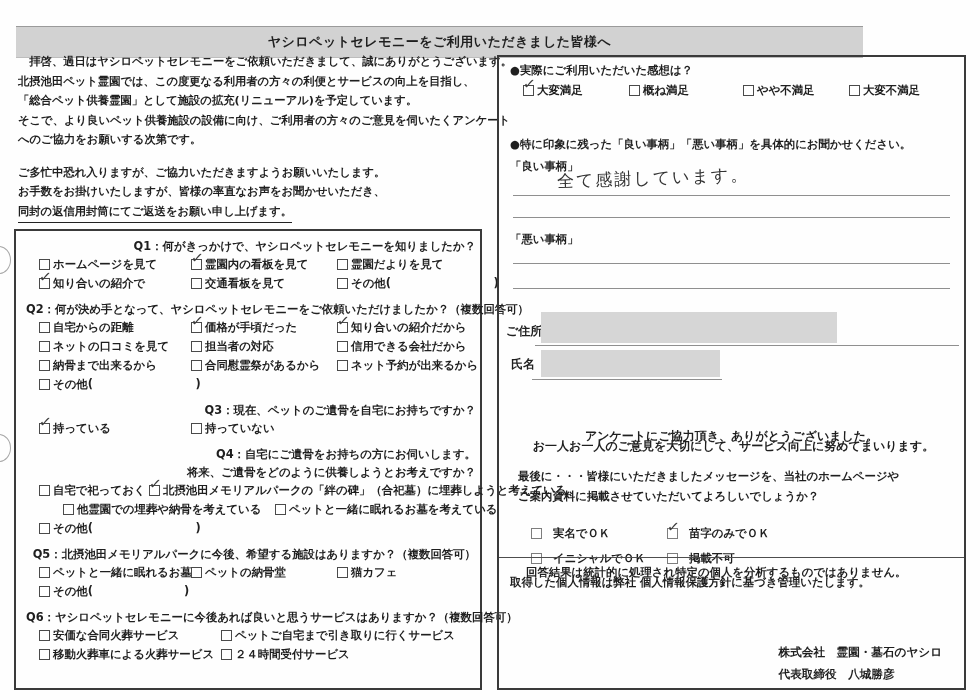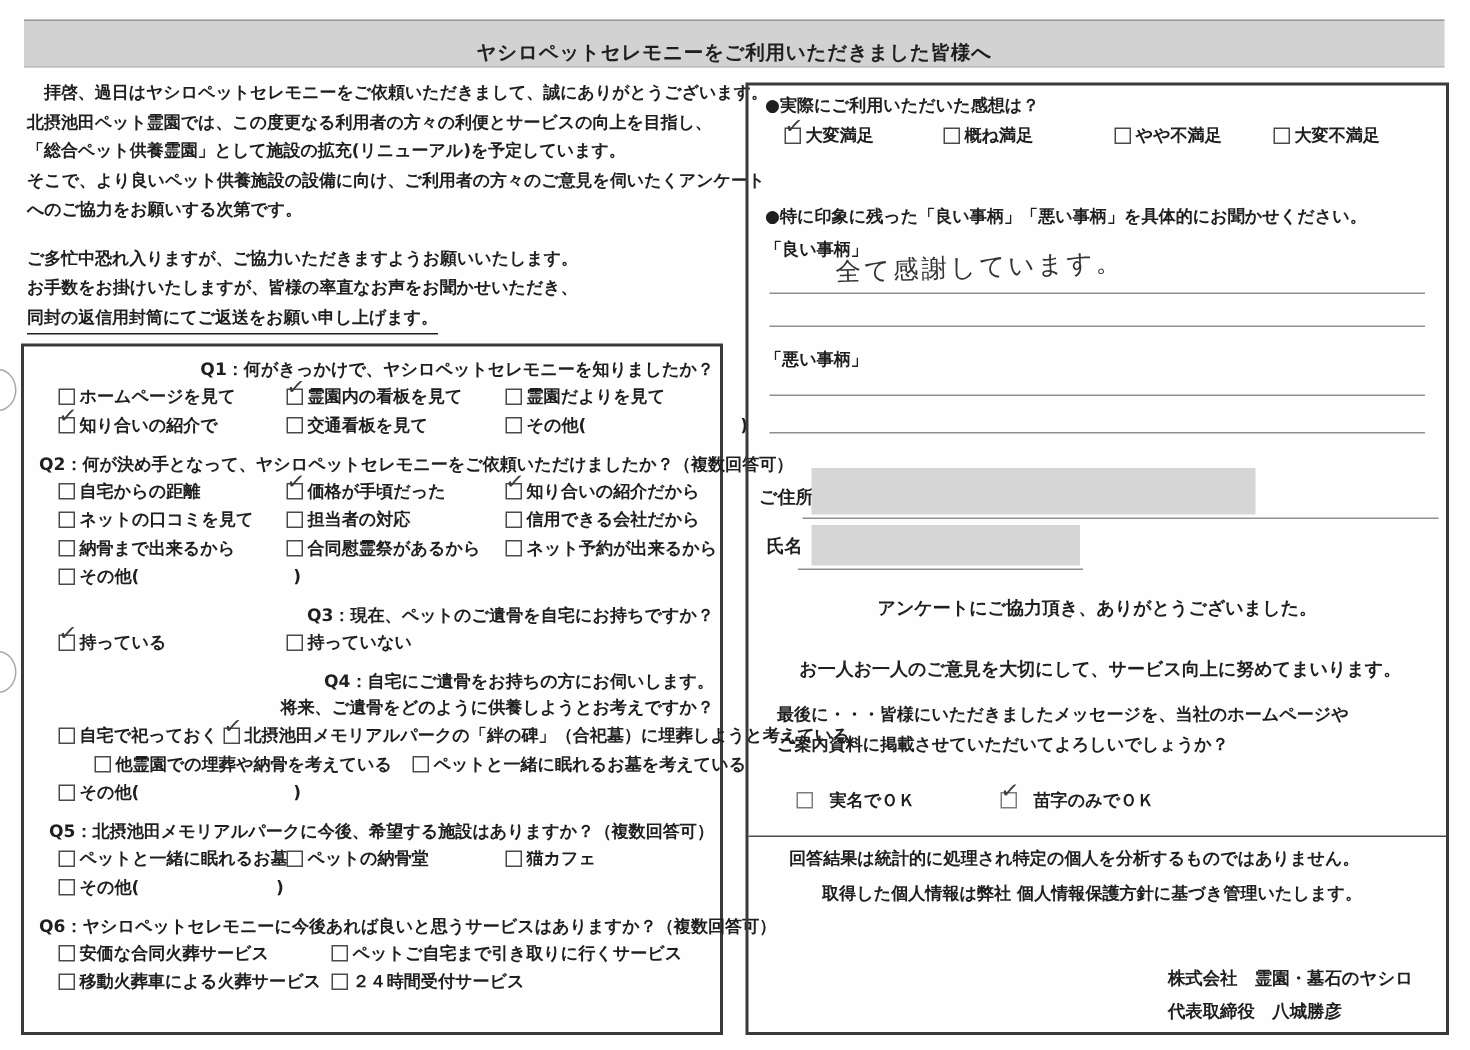--- a/index.html
+++ b/index.html
@@ -1,22 +1,22 @@
 <!DOCTYPE html>
 <html><head>
 <meta charset="utf-8">
 <style>
   html,body{margin:0;padding:0;background:#e9e9e9;}
   #page{position:relative;width:980px;height:700px;background:#fefefe;overflow:hidden;
         font-family:"DejaVu Sans","Liberation Sans",sans-serif;color:#1f1f1f;}
   .nw{white-space:nowrap;}
   
-  .band{position:absolute;left:16px;top:13px;width:947px;height:30px;background:#d2d2d2;
+  .band{position:absolute;left:16px;top:26px;width:847px;height:30px;background:#d2d2d2;
         border-top:1px solid #9a9a9a;border-bottom:1px solid #bdbdbd;
-        display:flex;align-items:flex-end;justify-content:center;}
+        display:flex;align-items:center;justify-content:center;}
   .band .t{font-size:13px;font-weight:bold;letter-spacing:.5px;}
   
   .intro{position:absolute;left:18px;top:52px;width:470px;font-size:11.3px;font-weight:bold;line-height:19.5px;}
   .intro .gap{height:13px;}
   .ul{display:inline-block;border-bottom:1.5px solid #222;padding-bottom:1px;}
   
   .qbox{position:absolute;left:14px;top:229px;width:468px;height:461px;border:2px solid #3a3a3a;
         box-sizing:border-box;padding:6px 4px 0 10px;}
   .q{margin-bottom:7px;font-size:11.4px;font-weight:600;text-align:right;}
   .qtitle{line-height:18px;}
@@ -315,43 +315,53 @@
     <div class="wline" style="left:14px;top:231px;width:437px;"></div>
 
     <div class="rabs nw" style="left:7px;top:266px;font-size:12px;">ご住所</div>
     <div class="wline" style="left:36px;top:288px;width:424px;"></div>
     <div class="redact" style="left:42px;top:255px;width:296px;height:31px;"></div>
 
     <div class="rabs nw" style="left:12px;top:299px;font-size:12px;">氏名</div>
     <div class="wline" style="left:33px;top:322px;width:190px;"></div>
     <div class="redact" style="left:42px;top:293px;width:179px;height:27px;"></div>
 
-    <div class="rabs center nw" style="left:0;top:340px;text-align:center;">アンケートにご協力頂き、ありがとうございました。</div>
+    <div class="rabs center nw" style="left:0;top:371px;text-align:center;">アンケートにご協力頂き、ありがとうございました。</div>
     <div class="rabs center nw" style="left:2px;top:381px;">お一人お一人のご意見を大切にして、サービス向上に努めてまいります。</div>
 
     <div class="rabs nw" style="left:19px;top:412px;">最後に・・・皆様にいただきましたメッセージを、当社のホームページや</div>
     <div class="rabs nw" style="left:19px;top:432px;">ご案内資料に掲載させていただいてよろしいでしょうか？</div>
     <div class="rabs" style="left:32px;top:469px;right:10px;">
         <div class="pubrow" style="margin-bottom: 10px;">
           <span class="opt">
             <span class="cb"></span>
             <span class="olabel">実名でＯＫ</span>
           </span>
           <span class="opt">
             <span class="cb">
               <span class="check">✓</span>
             </span>
             <span class="olabel">苗字のみでＯＫ</span>
           </span>
         </div>
+        <div class="pubrow" style="margin-bottom: 10px;">
+          <span class="opt">
+            <span class="cb"></span>
+            <span class="olabel">イニシャルでＯＫ</span>
+          </span>
+          <span class="opt">
+            <span class="cb"></span>
+            <span class="olabel">掲載不可</span>
+          </span>
+        </div>
       </div>
 
     <div class="divider" style="top:500px;"></div>
     <div class="rabs nw" style="left:11px;top:508px;margin-left:16px;">回答結果は統計的に処理され特定の個人を分析するものではありません。</div>
-    <div class="rabs nw" style="left:11px;top:531px;margin-left:38px;">取得した個人情報は弊社 個人情報保護方針に基づき管理いたします。</div>
+    <div class="rabs nw" style="left:11px;top:518px;">取得した個人情報は弊社 個人情報保護方針に基づき管理いたします。</div>
 
     <div class="rabs sign" style="right:22px;top:584px;">
       <div class="nw">株式会社　霊園・墓石のヤシロ</div>
       <div class="nw">代表取締役　八城勝彦</div>
     </div>
   </div>
 
 </div>
 
 </body></html>

